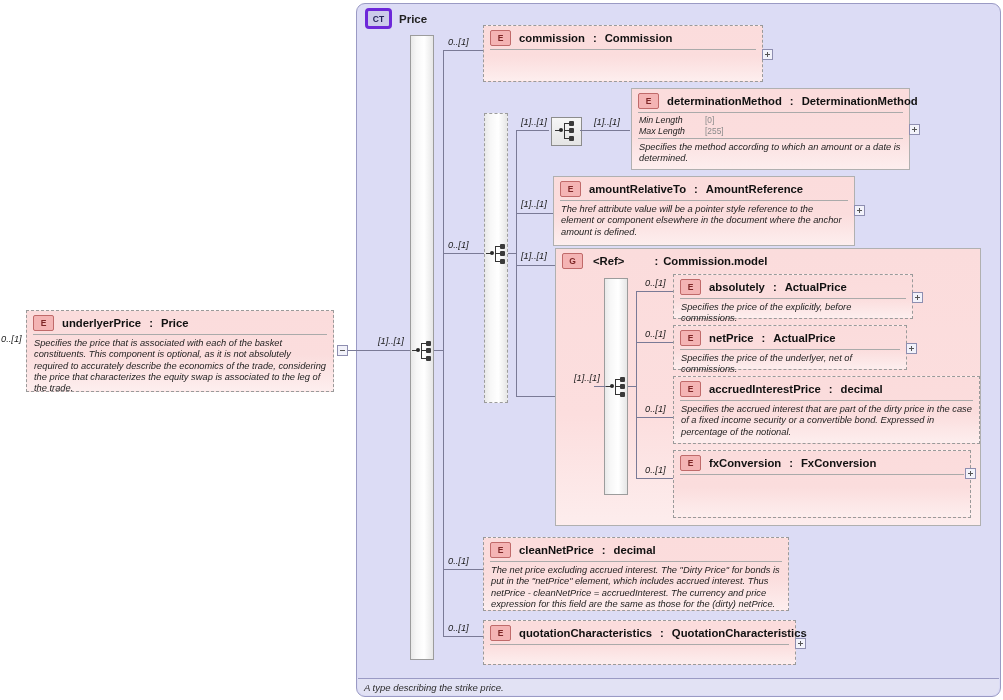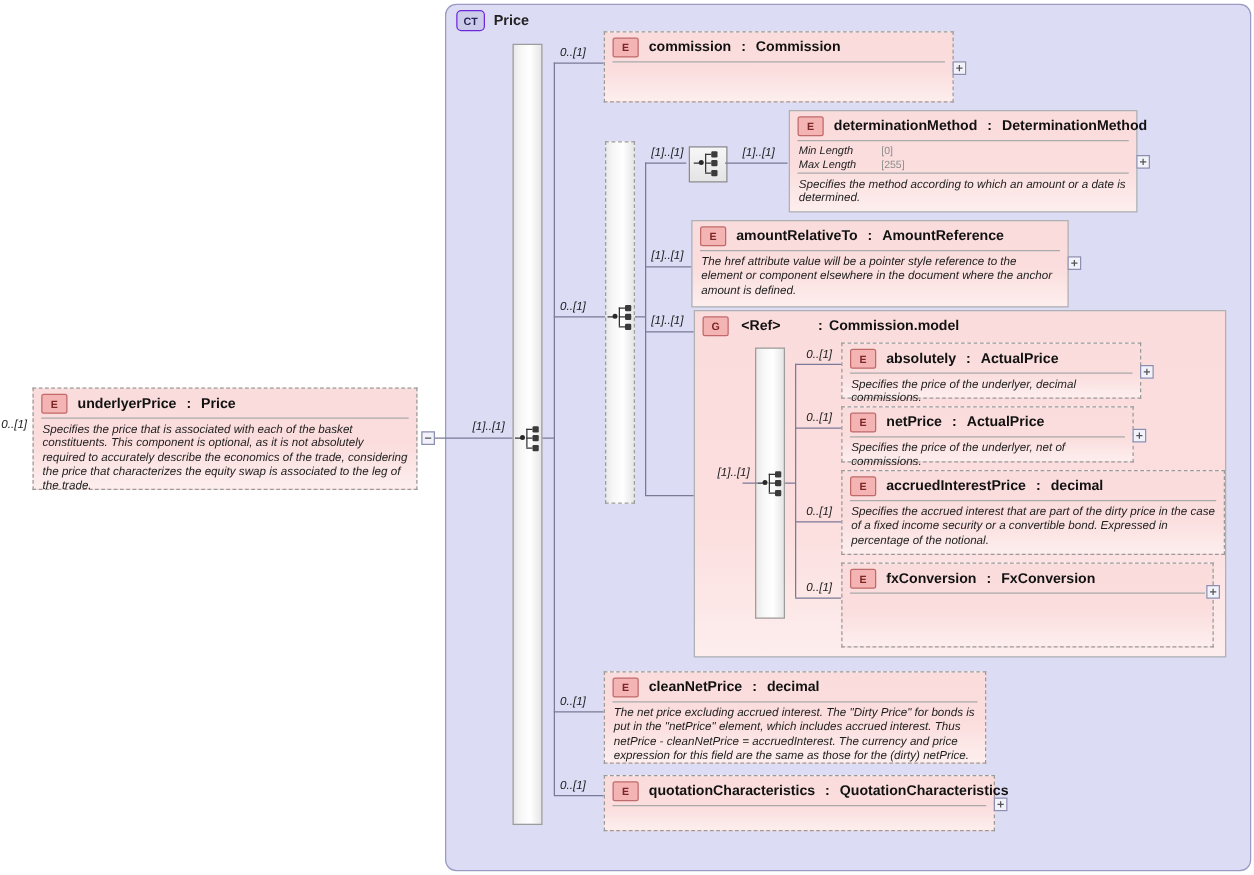--- a/index.html
+++ b/index.html
@@ -20,21 +20,21 @@
     background:#dcdcf5;
     border:1px solid #9a9ac4;
     border-radius:9px;
   }
   .ct-header{
     position:absolute;left:8px;top:4px;
     display:flex;align-items:center;gap:7px;
     font-size:11.5px;font-weight:bold;color:#222;
   }
   .ct-badge{
-    width:21px;height:15px;border:1px solid #6d28d9;border-radius:4px;
+    width:21px;height:15px;border:3px solid #6d28d9;border-radius:4px;
     background:#ccccea;
     font-size:8.5px;font-weight:bold;color:#25255a;
     display:flex;align-items:center;justify-content:center;
     letter-spacing:0px;
   }
   .ct-footer{
     position:absolute;left:1px;bottom:1px;
     width:calc(100% - 2px);height:17px;
     background:#e2e2f4;
     border-top:1px solid #9a9ac4;
@@ -167,20 +167,21 @@
 </head>
 <body>
 
 <div class="canvas">
 
   <div class="abs ct-box" style="left:356px;top:3px;width:645px;height:694px;">
     <div class="ct-header">
       <span class="ct-badge">CT</span>
       <span>Price</span>
     </div>
+    <div class="ct-footer">A type describing the strike price.</div>
   </div>
 
   <div class="abs node dashed" style="left:26px;top:310px;width:308px;height:82px;">
     <div class="node-title">
       <span class="e-badge">E</span>
       <span>underlyerPrice</span>
       <span>:</span>
       <span>Price</span>
     </div>
     <div class="node-sep"></div>
@@ -345,21 +346,21 @@
   <div class="card" style="left:645px;top:465px;">0..[1]</div>
 
   <div class="abs node dashed" style="left:673px;top:274px;width:240px;height:45px;">
     <div class="node-title">
       <span class="e-badge">E</span>
       <span>absolutely</span>
       <span>:</span>
       <span>ActualPrice</span>
     </div>
     <div class="node-sep"></div>
-    <div class="node-doc">Specifies the price of the underlyer, decimal commissions.</div>
+    <div class="node-doc">Specifies the price of the explicitly, before commissions.</div>
   </div>
   <div class="toggle plus" style="left:912px;top:292px;"></div>
 
   <div class="abs node dashed" style="left:673px;top:325px;width:234px;height:45px;">
     <div class="node-title">
       <span class="e-badge">E</span>
       <span>netPrice</span>
       <span>:</span>
       <span>ActualPrice</span>
     </div>

